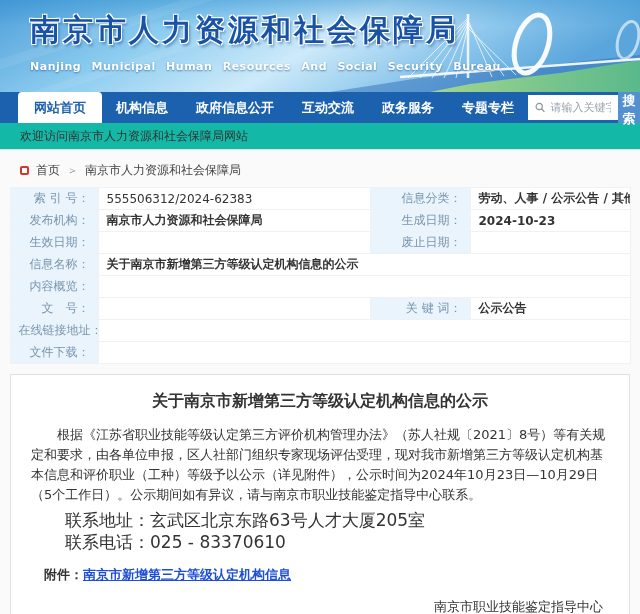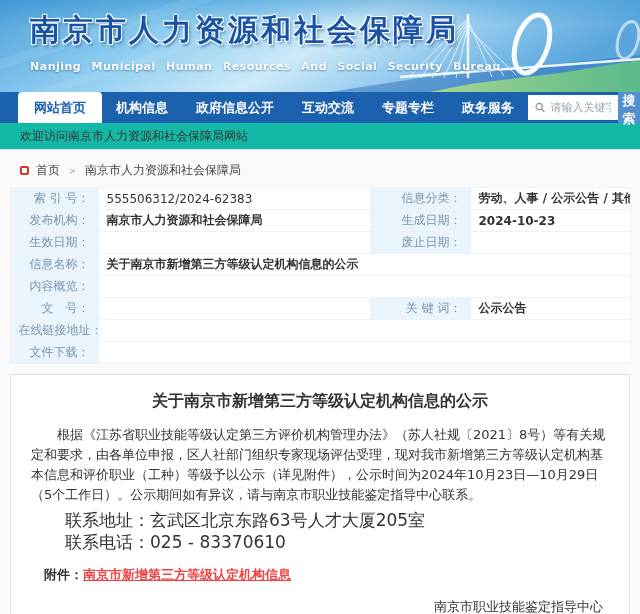--- a/index.html
+++ b/index.html
@@ -89,21 +89,21 @@
     padding: 12px 20px 10px; min-height: 240px;
   }
   .article-title {
     text-align: center; font-family: "DejaVu Serif", "Liberation Serif", serif;
     font-size: 16px; font-weight: bold; color: #333; margin: 4px 0 13px;
   }
   .para { font-size: 13px; line-height: 20px; text-indent: 2em; color: #333; margin-bottom: 4px; }
   .cline { font-size: 17px; line-height: 22px; text-indent: 2em; color: #333; }
   .attachment { margin-top: 13px; font-size: 13px; text-indent: 1em; }
   .att-label { font-weight: bold; color: #333; }
-  .attachment a { color: #ef4444; font-weight: bold; text-decoration: underline; cursor: pointer; text-align: right; }
+  .attachment a { color: #1d4ed8; font-weight: bold; text-decoration: underline; cursor: pointer; text-align: right; }
   .sig { margin-top: 14px; text-align: right; font-size: 13px; color: #333; padding-right: 6px; }
 </style>
 </head>
 <body>
 
 <div class="banner">
   <svg class="bg" width="640" height="92" viewBox="0 0 640 92" preserveAspectRatio="none">
     <defs>
       <linearGradient id="sky" x1="0" y1="0" x2="1" y2="0.25">
         <stop offset="0" stop-color="#4f9fd9"></stop>
@@ -146,22 +146,22 @@
     <div class="banner-title">南京市人力资源和社会保障局</div>
     <div class="banner-sub">Nanjing  Municipal  Human  Resources  And  Social  Security  Bureau</div>
   </div>
 </div>
 
 <div class="nav">
   <div class="tab active">网站首页</div>
   <div class="tab">机构信息</div>
   <div class="tab">政府信息公开</div>
   <div class="tab">互动交流</div>
+  <div class="tab">政务服务</div>
   <div class="tab">专题专栏</div>
-  <div class="tab">政务服务</div>
   <div class="search-box">
     <svg width="13" height="13" viewBox="0 0 16 16">
       <circle cx="6.5" cy="6.5" r="4.8" fill="none" stroke="#8a949c" stroke-width="1.8"></circle>
       <line x1="10.3" y1="10.3" x2="14.5" y2="14.5" stroke="#8a949c" stroke-width="1.8"></line>
     </svg>
     <input type="text" placeholder="请输入关键字" style="">
   </div>
   <button class="search-btn">搜索</button>
 </div>
 

